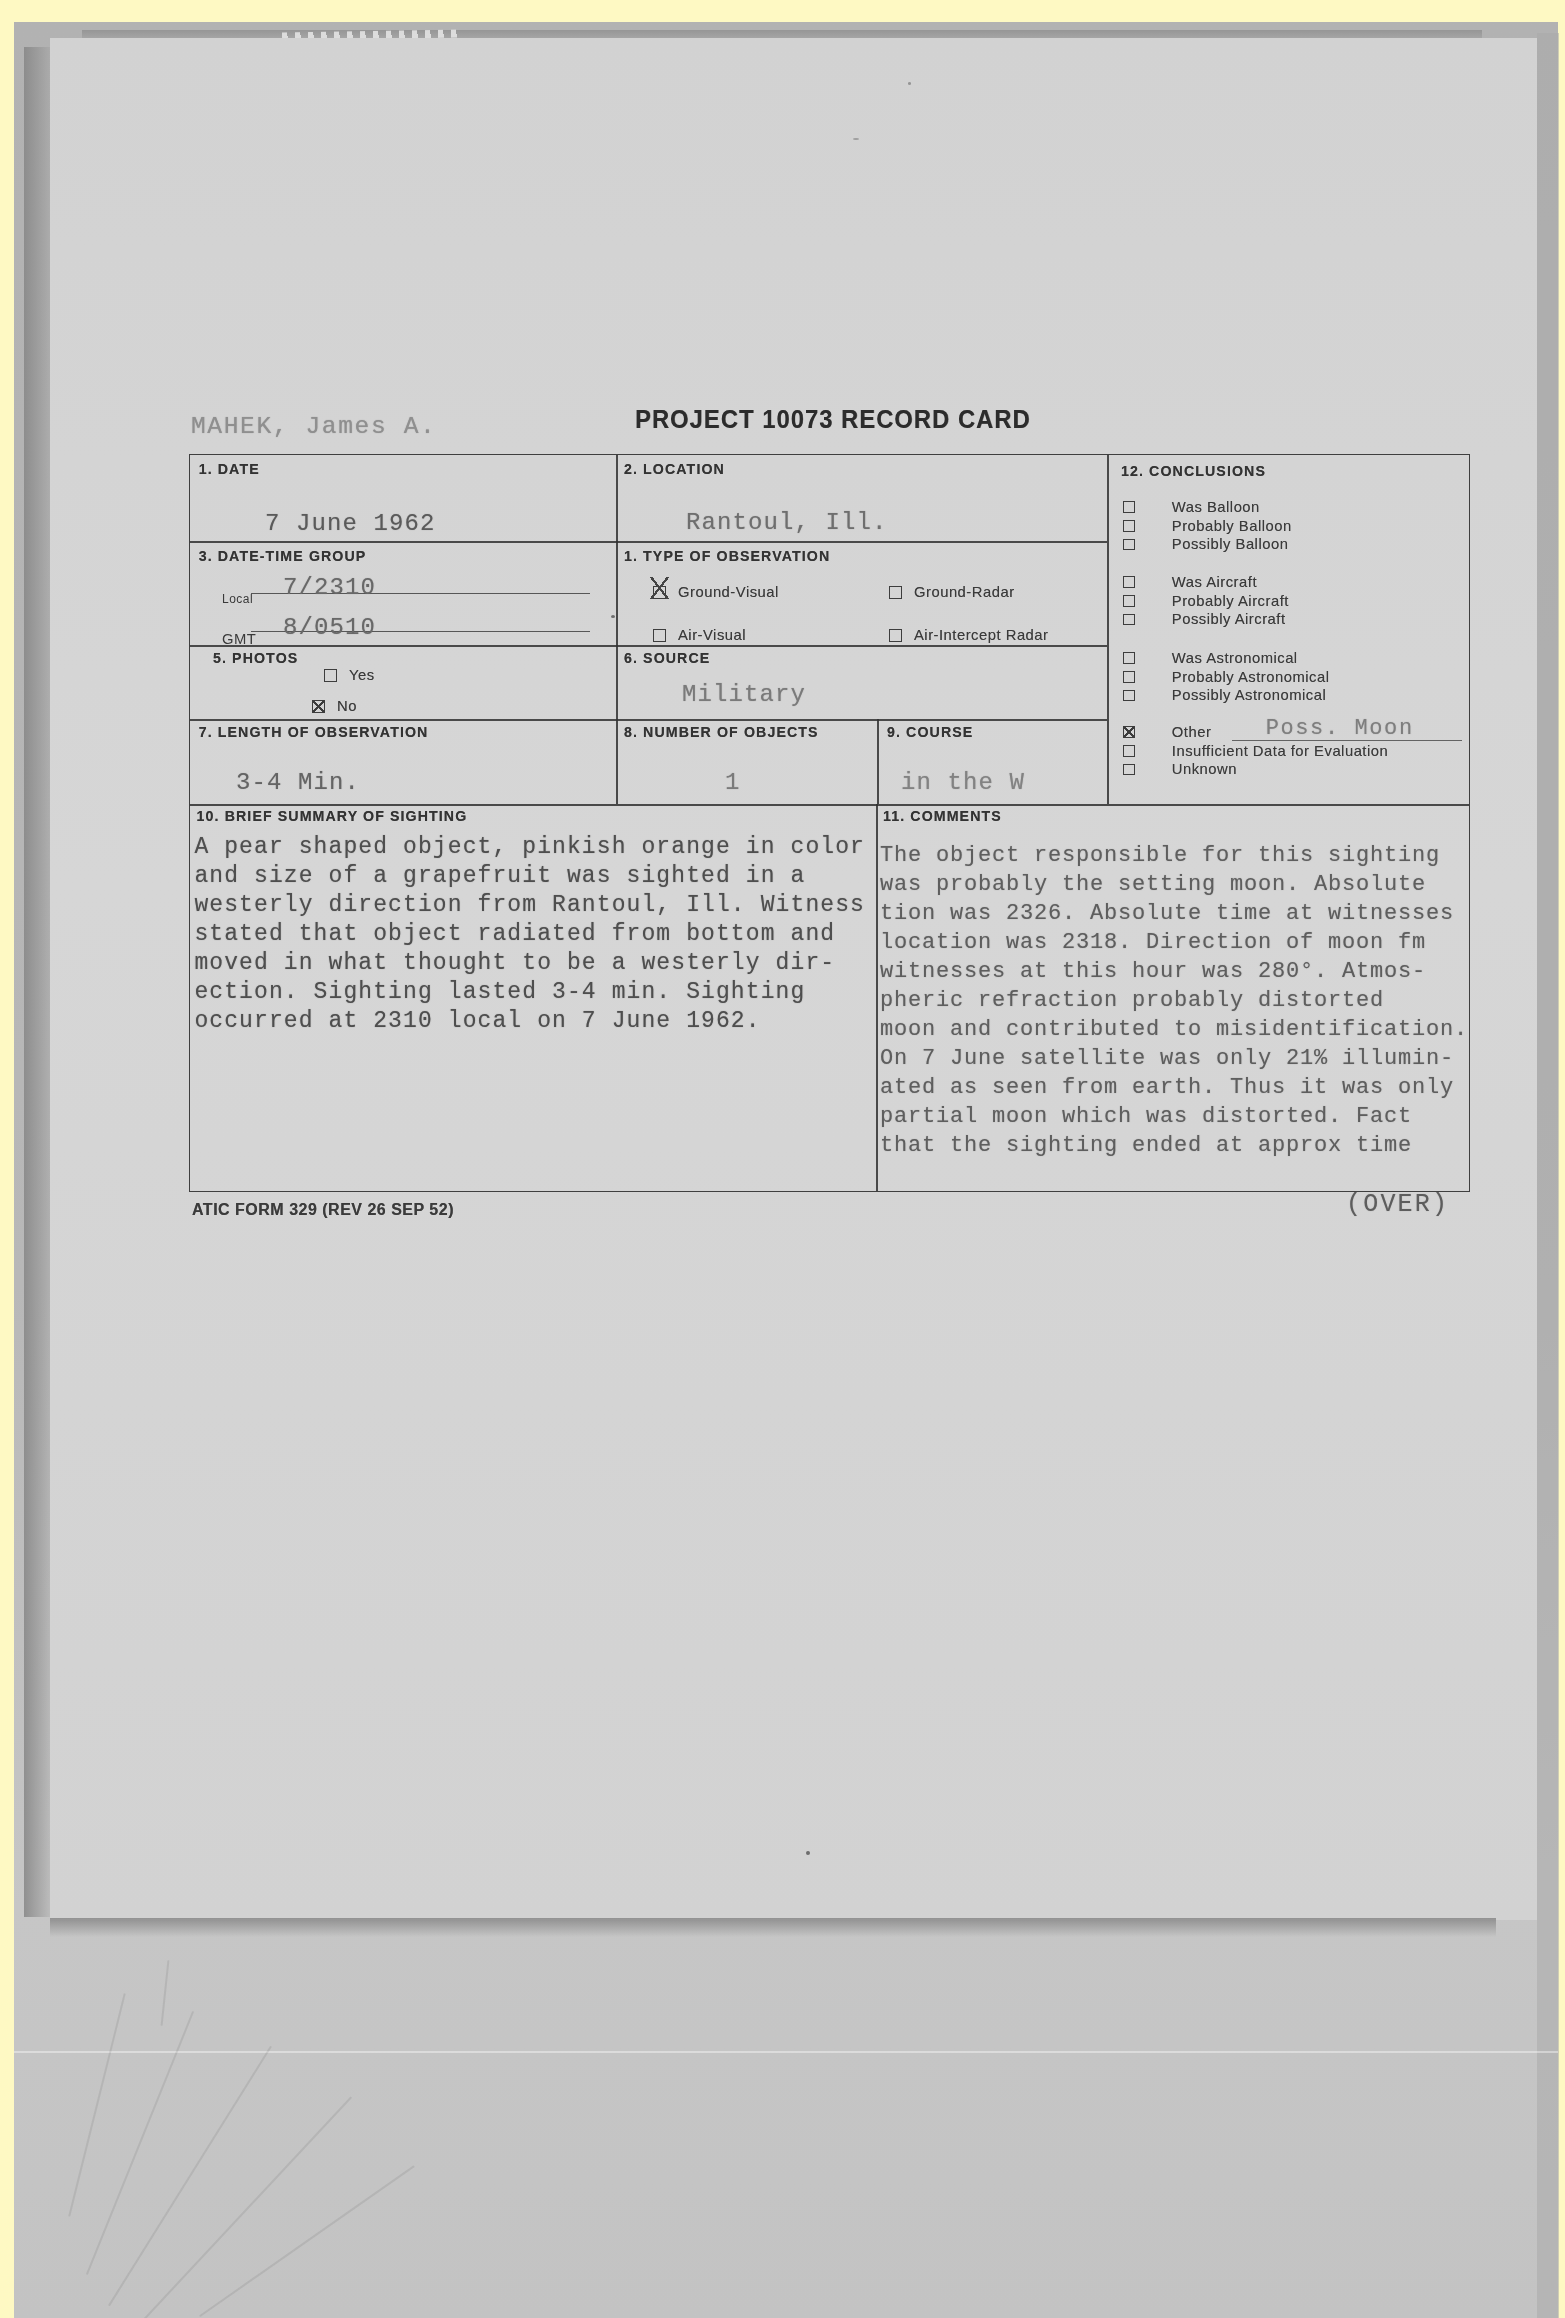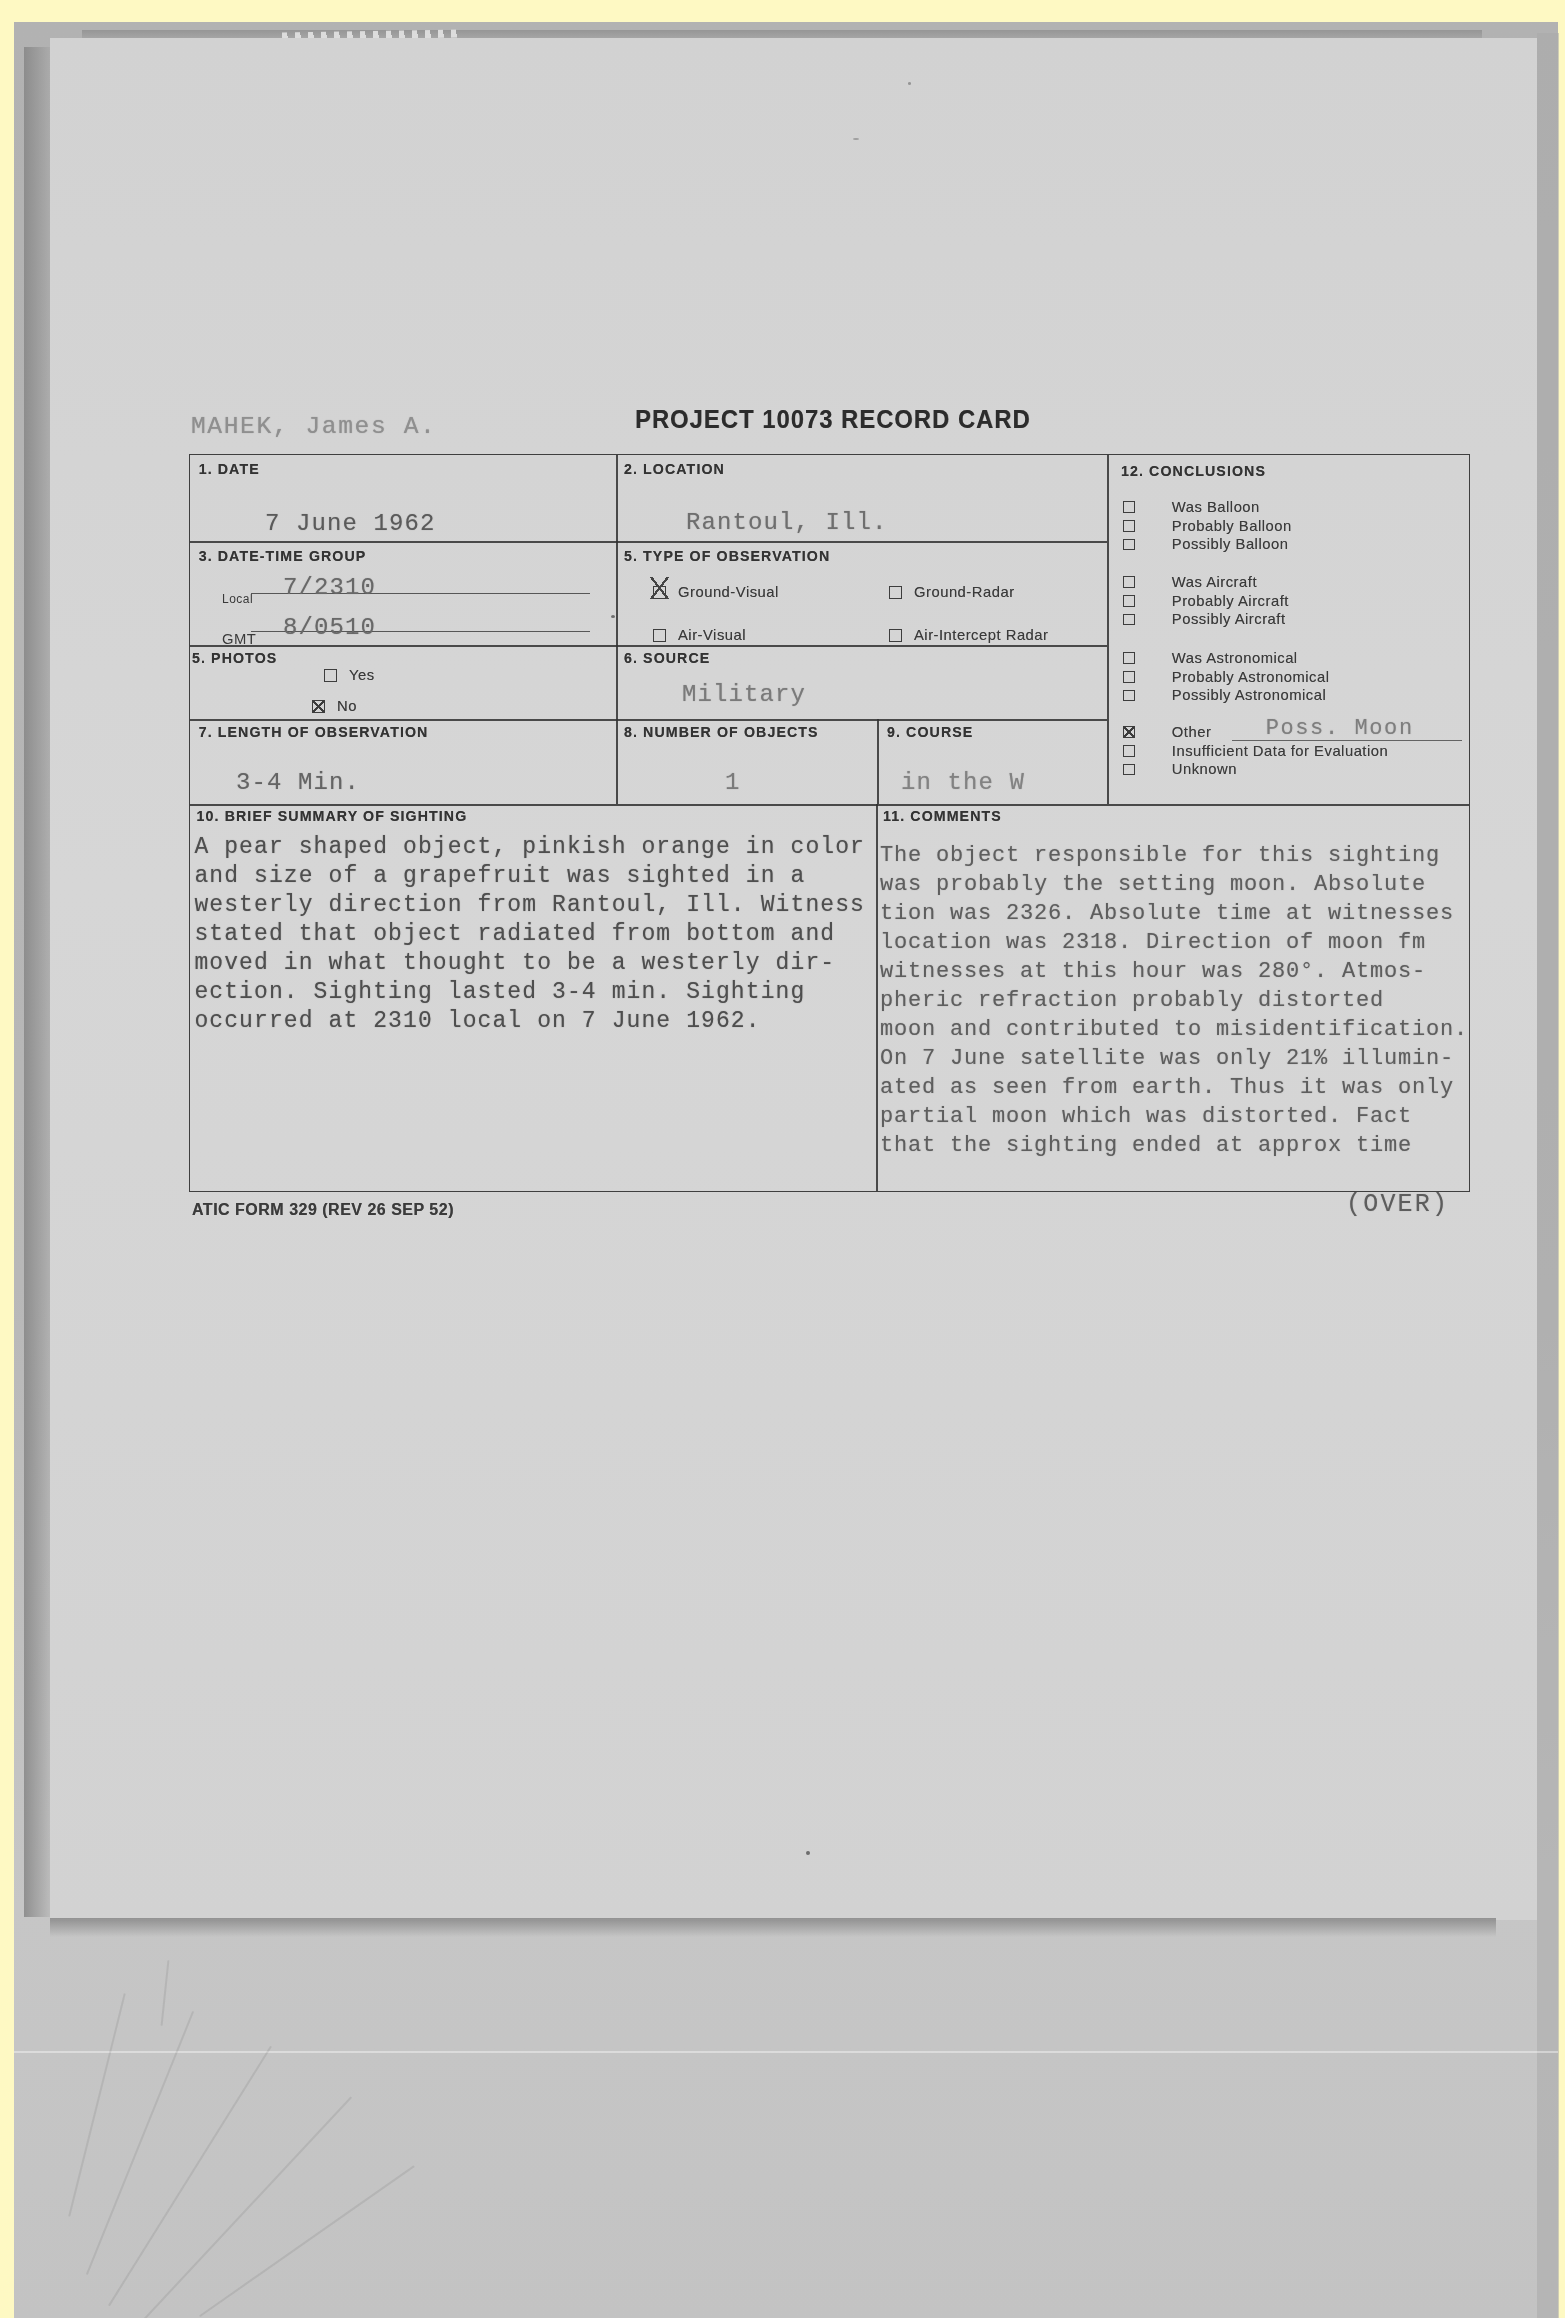--- a/index.html
+++ b/index.html
@@ -128,39 +128,39 @@
     <div class="value typed" style="left:496px;top:54px;color:#6e6e6e;">Rantoul, Ill.</div>
 
     <div class="cell-label flabel" style="left:8.7px;top:93px;">3. DATE-TIME GROUP</div>
     <div class="cell-label olabel" style="left:32px;top:137px;font-size:12px;color:#3a3a3a;font-family:'Liberation Sans',sans-serif;letter-spacing:0.5px;">Local</div>
     <div class="underline" style="left:61px;top:138px;width:339px;"></div>
     <div class="value typed" style="left:93px;top:119px;color:#686868;">7/2310</div>
     <div class="cell-label olabel" style="left:32px;top:176px;font-size:14.8px;color:#3a3a3a;font-family:'Liberation Sans',sans-serif;letter-spacing:0.5px;">GMT</div>
     <div class="underline" style="left:61px;top:176px;width:339px;"></div>
     <div class="value typed" style="left:93px;top:159px;color:#686868;">8/0510</div>
 
-    <div class="cell-label flabel" style="left:434px;top:93px;">5. TYPE OF OBSERVATION</div>
+    <div class="cell-label flabel" style="left:434px;top:93px;">1. TYPE OF OBSERVATION</div>
     <div class="opt" style="left:463px;top:129px;">
       <span class="cb bigx checked"></span>
       <span class="olabel">Ground-Visual</span>
     </div>
     <div class="opt" style="left:699px;top:129px;">
       <span class="cb"></span>
       <span class="olabel">Ground-Radar</span>
     </div>
     <div class="opt" style="left:463px;top:172px;">
       <span class="cb"></span>
       <span class="olabel">Air-Visual</span>
     </div>
     <div class="opt" style="left:699px;top:172px;">
       <span class="cb"></span>
       <span class="olabel">Air-Intercept Radar</span>
     </div>
 
-    <div class="cell-label flabel" style="left:2px;top:195px;">5. PHOTOS</div>
+    <div class="cell-label flabel" style="left:23px;top:195px;">5. PHOTOS</div>
     <div class="opt" style="left:122px;top:212px;margin-left:12px;">
       <span class="cb"></span>
       <span class="olabel">Yes</span>
     </div>
     <div class="opt" style="left:122px;top:243px;">
       <span class="cb checked"></span>
       <span class="olabel">No</span>
     </div>
 
     <div class="cell-label flabel" style="left:434px;top:195px;">6. SOURCE</div>

